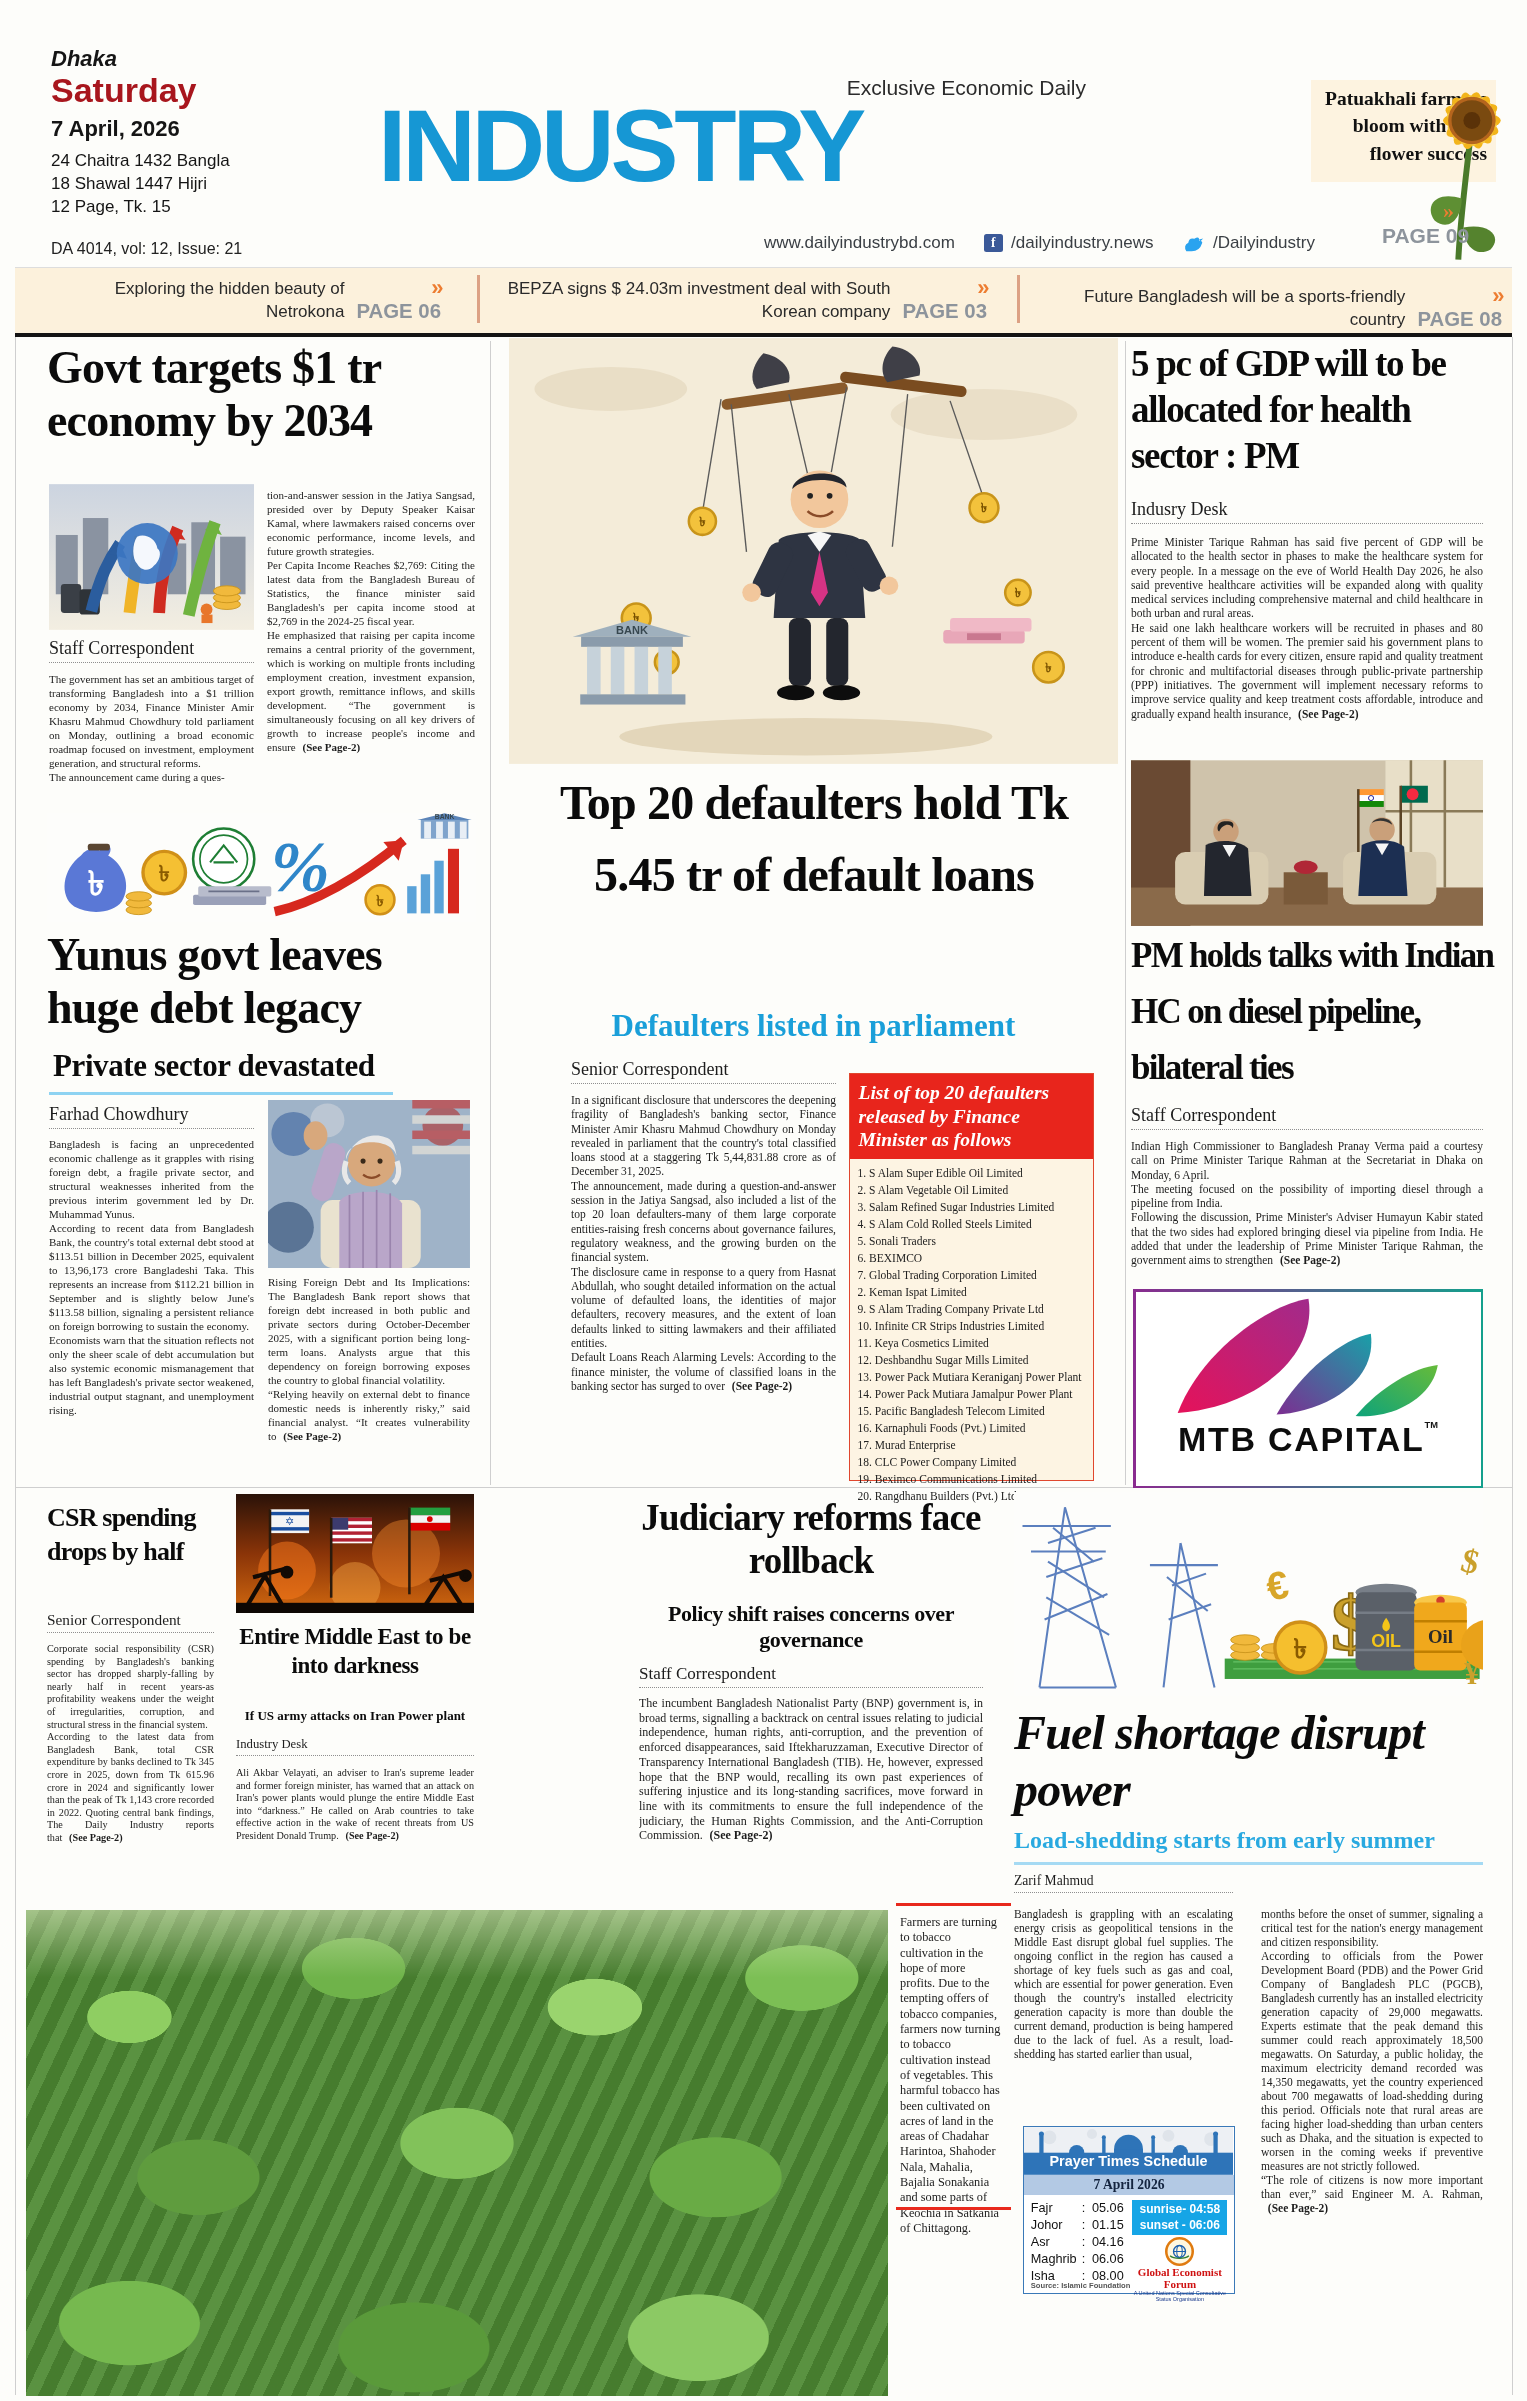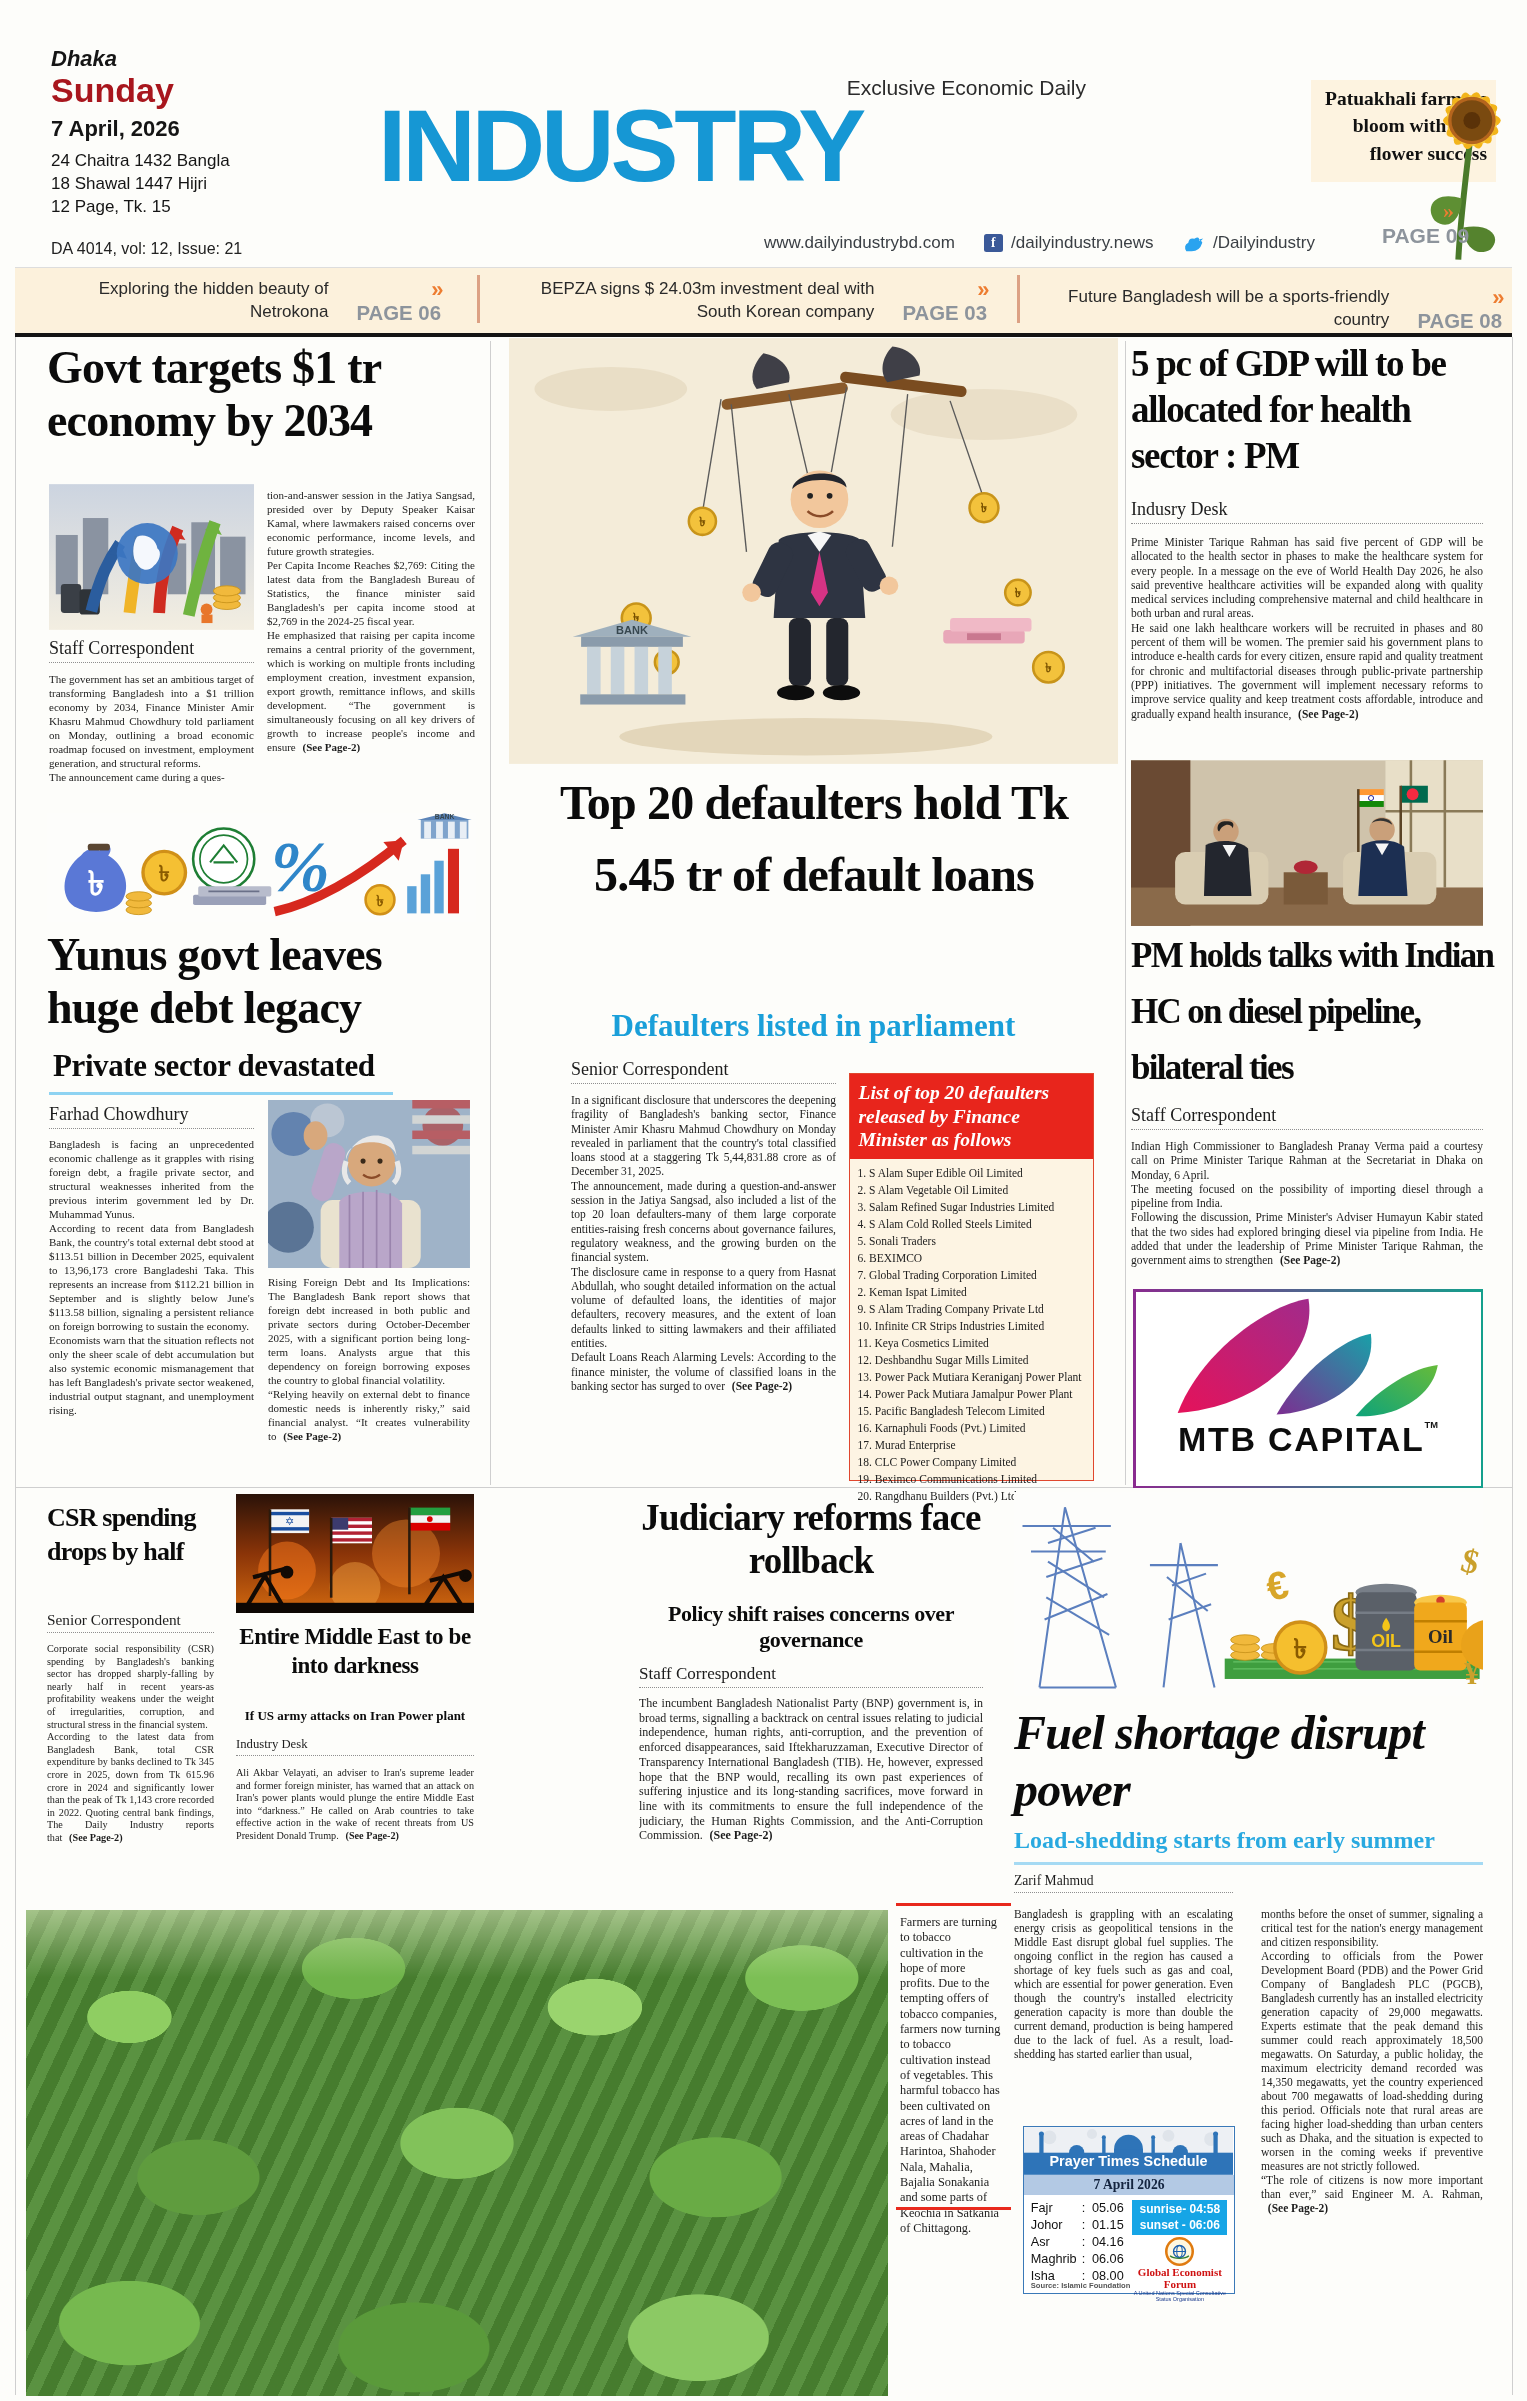--- a/index.html
+++ b/index.html
@@ -12,21 +12,21 @@
   .center{text-align:center;}
   .bl{font-family:"Liberation Serif",serif;color:#1d1d1d;border-bottom:1.7px dotted #8f8f8f;padding-bottom:3.4px;}
   .bt{text-align:justify;white-space:pre-line;color:#1c1c1c;overflow:hidden;}
   .see{font-weight:700;margin-left:6.8px;white-space:nowrap;}
   .vrule{width:0.8px;background:#cfcfcf;}
   .hrule{height:0.8px;background:#cfcfcf;}
   .blue-sub{color:#1a9fd9;font-weight:700;}
   .badge{display:flex;flex-direction:column;align-items:flex-end;line-height:1;}
   .chev{color:#ed7d31;font-weight:800;font-size:22px;letter-spacing:-2.5px;}
   .plabel{color:#8d949c;font-weight:700;font-size:20.4px;margin-top:1.7px;}
-  .teaser-cell{display:flex;align-items:flex-end;gap:28px;}
+  .teaser-cell{display:flex;align-items:flex-start;gap:12px;}
   .teaser-text{flex:1;text-align:right;font-size:17px;line-height:23px;color:#2a2a2a;font-weight:500;}
   .dbox{background:#fdf4e3;border:1.7px solid #e0472e;}
   .dhead{background:#e8251c;color:#fff;font-style:italic;font-weight:700;
          font-size:19.5px;line-height:1.22;padding:6.8px 8.5px;font-family:"Liberation Serif",serif;}
   .ditems{padding:6px 7.6px;}
   .ditem{font-size:11.5px;line-height:17px;color:#222;}
   .prow{display:flex;font-family:"Liberation Sans",sans-serif;font-size:12.7px;line-height:17px;color:#111;}
   .prow .pn{width:51px;}
   .prow .pc{width:10.2px;}
   .fb-ic{display:inline-flex;width:18.7px;height:18.7px;background:#3b5998;color:#fff;border-radius:2.5px;
@@ -35,21 +35,21 @@
   .adin{background:#fff;height:100%;display:flex;flex-direction:column;align-items:center;justify-content:flex-start;}
   .brand{font-family:"Liberation Sans",sans-serif;font-weight:700;font-size:34px;letter-spacing:1.7px;color:#0d0d0d;}
   .tm{font-size:9.3px;vertical-align:top;font-weight:700;}
 </style>
 </head>
 <body>
 
 <div>
   <div class="abs sans" style="left:51px;top:46px;width:229px;">
     <div style="font-style:italic;font-weight:700;font-size:22px;">Dhaka</div>
-    <div style="font-weight:700;font-size:34px;color:#a8161d;line-height:1.1;">Sunday</div>
+    <div style="font-weight:700;font-size:34px;color:#a8161d;line-height:1.1;">Saturday</div>
     <div style="font-weight:700;font-size:22px;margin-top:6.8px;">7 April, 2026</div>
     <div style="font-size:17px;line-height:23px;margin-top:6.8px;">24 Chaitra 1432 Bangla</div>
     <div style="font-size:17px;line-height:23px;">18 Shawal 1447 Hijri</div>
     <div style="font-size:17px;line-height:23px;">12 Page, Tk. 15</div>
   </div>
   <div class="abs sans" style="left:51px;top:240px;font-size:16px;color:#222;">DA 4014,  vol: 12,  Issue: 21</div>
 
   <div class="abs sans" style="left:378px;top:88px;display:flex;align-items:baseline;color:#1697d4;">
     <span style="font-size:102px;font-weight:800;letter-spacing:-4.2px;">INDUSTRY</span>
   </div>

